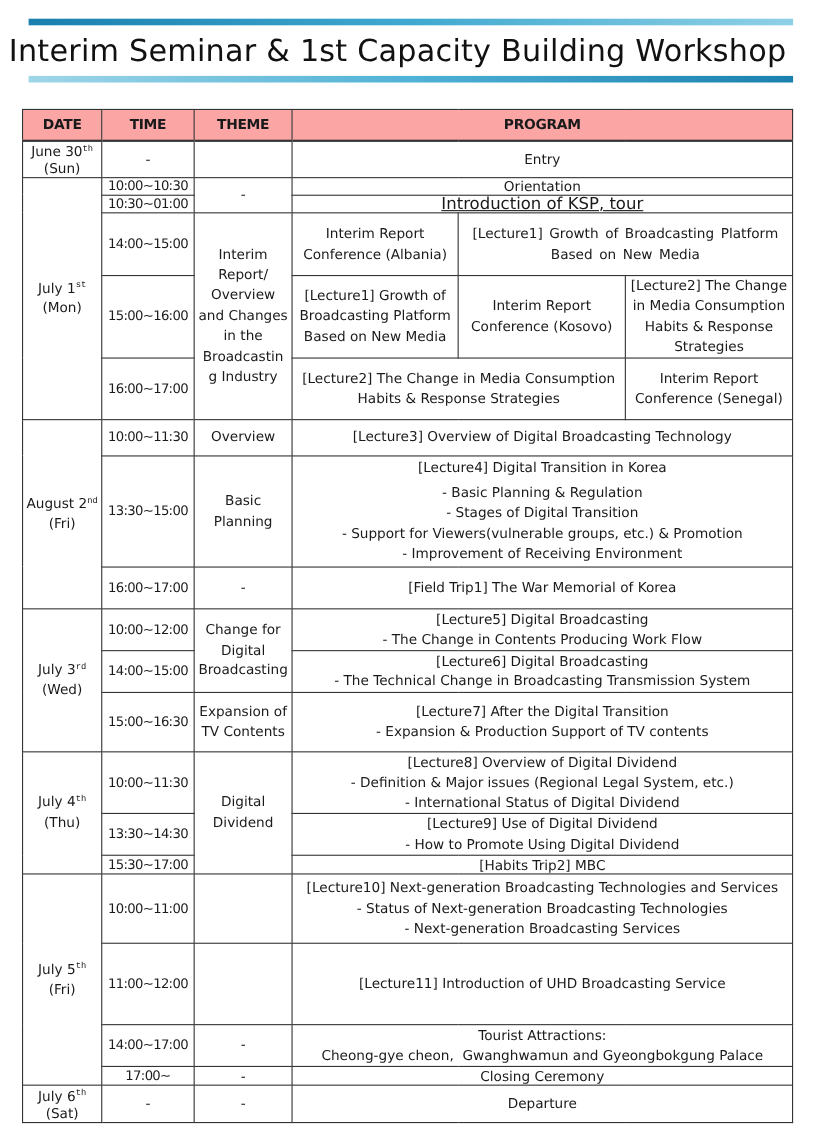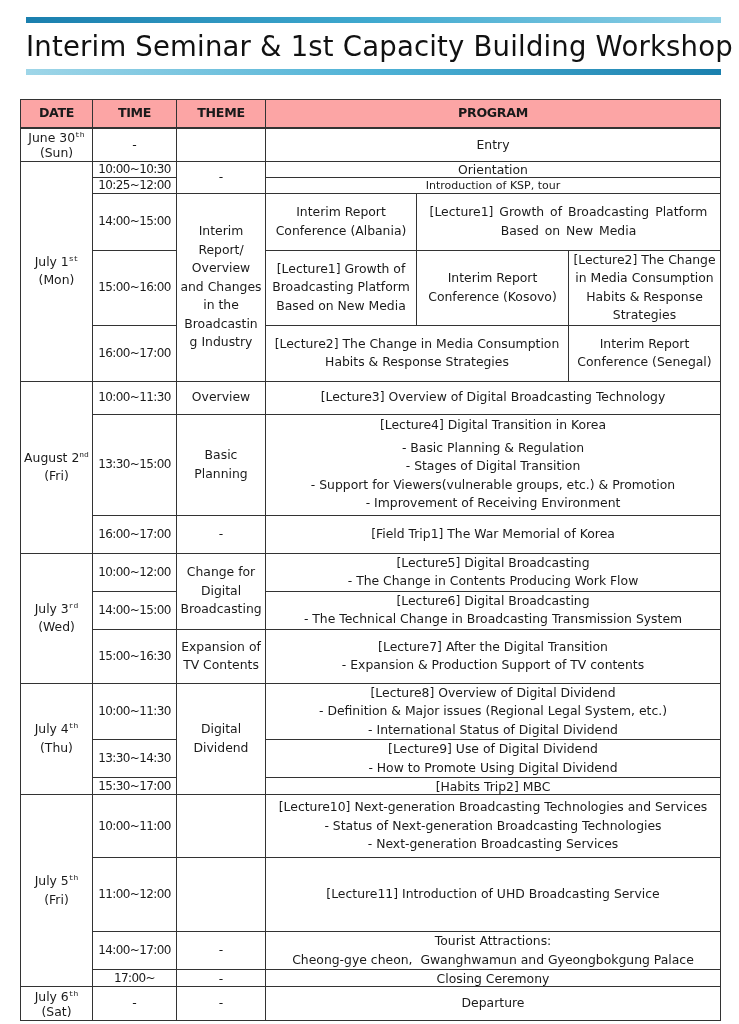--- a/index.html
+++ b/index.html
@@ -1,32 +1,32 @@
 <!DOCTYPE html>
 <html><head>
 <meta charset="utf-8">
 <style>
   html, body { margin:0; padding:0; background:#ffffff; }
   body { width:739px; height:1024px; position:relative; overflow:hidden;
          font-family:"DejaVu Sans", "Liberation Sans", sans-serif; color:#1a1a1a; }
   .bar-top { position:absolute; left:26px; top:17px; width:695px; height:6px;
              background:linear-gradient(to right,#1a7fae 0%,#3fa9cf 50%,#8fd0e6 100%); }
-  .title { position:absolute; left:26px; top:30px; width:695px; text-align:center;
+  .title { position:absolute; left:8px; top:30px; width:695px; text-align:center;
            font-size:27.5px; letter-spacing:0.2px; font-weight:normal; color:#111; white-space:nowrap; }
   .bar-bottom { position:absolute; left:26px; top:69px; width:695px; height:6px;
              background:linear-gradient(to right,#9fd6e8 0%,#4fb2d6 50%,#1a80ae 100%); }
   table.sched { position:absolute; left:20px; top:99px; width:700px; border-collapse:collapse;
                 table-layout:fixed; font-size:12.4px; }
   table.sched td, table.sched th { border:1px solid #333; text-align:center; vertical-align:middle;
                 padding:0 2px; line-height:18.5px; }
   table.sched th { background:#fca5a5; font-weight:bold; font-size:12.6px; height:27px;
                    letter-spacing:-0.3px; border-bottom:2px solid #333; }
   sup { font-size:8px; line-height:0; vertical-align:super;font-family:Liberation Mono, monospace; }
   .nd { white-space:nowrap; }
-  .small { font-size:11px; }
+  .small { font-size:15px;text-decoration:underline; }
   .time { font-size:12px; letter-spacing:-0.6px; }
   .ws { word-spacing:2px; }
 </style>
 </head>
 <body>
 
 <div class="bar-top"></div>
 <div class="title">Interim Seminar &amp; 1st Capacity Building Workshop</div>
 <div class="bar-bottom"></div>
 
@@ -60,21 +60,21 @@
   <tr style="height:16px">
     <td rowspan="5">
       <span class="nd"><span>July 1</span><sup>st</sup></span><br>
       <span>(Mon)</span>
     </td>
     <td class="time" style="line-height:15px">10:00~10:30</td>
     <td rowspan="2">-</td>
     <td colspan="3" style="line-height:15px">Orientation</td>
   </tr>
   <tr style="height:16px">
-    <td class="time" style="line-height:15px">10:25~12:00</td>
+    <td class="time" style="line-height:15px">10:30~01:00</td>
     <td colspan="3" class="small" style="line-height:15px">Introduction of KSP, tour</td>
   </tr>
   <tr style="height:57px">
     <td class="time">14:00~15:00</td>
     <td rowspan="3">Interim Report/ Overview and Changes in the Broadcastin g Industry</td>
     <td>Interim Report Conference (Albania)</td>
     <td colspan="2" class="ws">[Lecture1] Growth of Broadcasting Platform Based on New Media</td>
   </tr>
   <tr style="height:73px">
     <td class="time">15:00~16:00</td>

